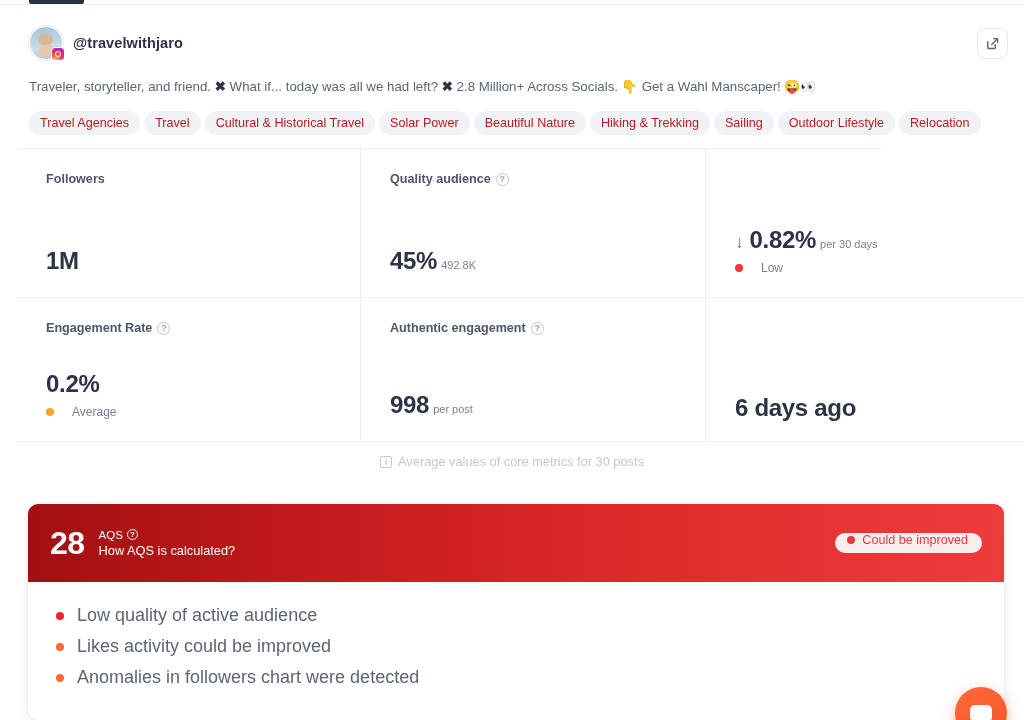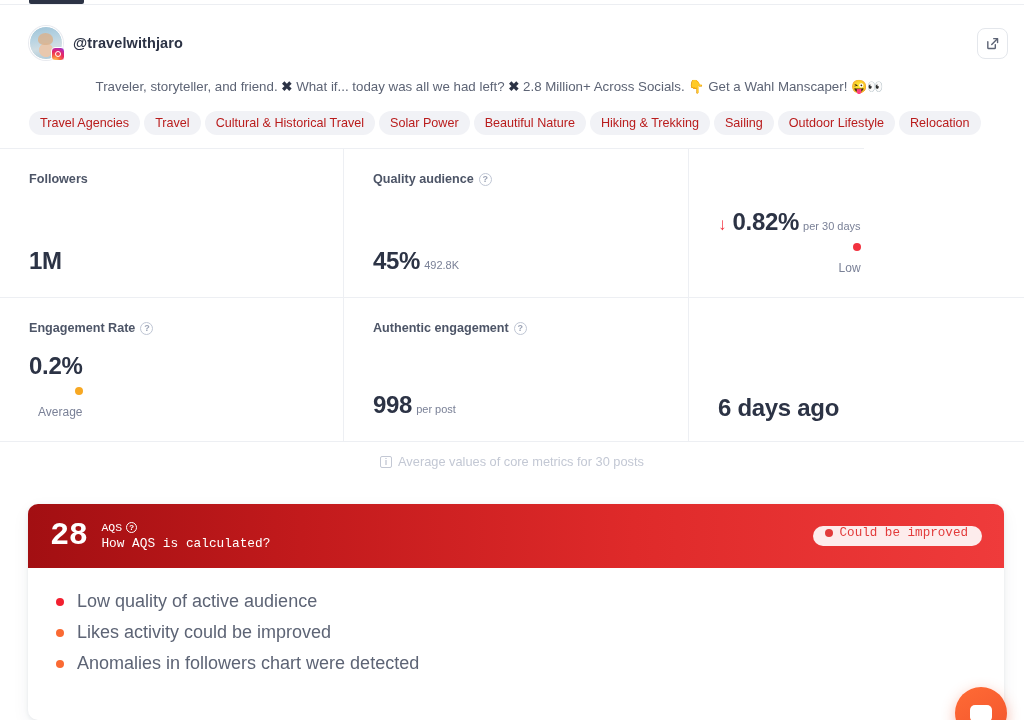--- a/index.html
+++ b/index.html
@@ -16,21 +16,21 @@
   .tabbar {
     position: absolute; top: 0; left: 0; width: 1024px; height: 5px;
     border-bottom: 1px solid #eceef2; background: #fff;
   }
   .tab-active-indicator {
     position: absolute; left: 29px; top: 0; width: 55px; height: 4px;
     background: #2c3345; border-radius: 0 0 2px 2px;
   }
 
   
-  .profile { position: absolute; top: 5px; left: 0; width: 979px; padding: 21px 29px 0 29px; text-align: center; }
+  .profile { position: absolute; top: 5px; left: 0; width: 979px; padding: 21px 29px 0 29px; }
   .id-row { display: flex; align-items: center; gap: 10px; }
   .avatar-wrap { position: relative; width: 34px; height: 34px; flex: 0 0 34px; }
   .avatar {
     width: 34px; height: 34px; border-radius: 50%;
     background:
       radial-gradient(circle at 50% 72%, #e8c8ae 0 24%, rgba(232,200,174,0) 26%),
       linear-gradient(170deg, #9fc4d8 0%, #b9d4e2 38%, #cfdde3 62%, #aac7d6 100%);
     border: 1.5px solid #ffffff;
     box-shadow: 0 0 0 1px #e8eaef;
     overflow: hidden;
@@ -67,21 +67,21 @@
   .ext-btn {
     position: absolute; top: 28px; right: 16px;
     width: 31px; height: 31px; border-radius: 8px;
     border: 1px solid #e4e7ec; background: #fff;
     display: flex; align-items: center; justify-content: center;
   }
   .ext-btn svg { display: block; }
 
   
   .metrics {
-    position: absolute; top: 148px; left: 0; width: 864px; height: 293px;
+    position: absolute; top: 148px; left: 17px; width: 864px; height: 293px;
     display: grid; grid-template-columns: 344px 345px 335px; grid-template-rows: 149px 144px;
     border-top: 1px solid #edeff3;
   }
   .cell { position: relative; padding: 23px 0 0 29px; border-right: 1px solid #edeff3; border-bottom: 1px solid #edeff3; }
   .cell.r1c3, .cell.r2c3 { border-right: none; }
   .cell.r2c1, .cell.r2c2, .cell.r2c3 { border-bottom: 1px solid #edeff3; }
   .cell-title {
     font-size: 12.6px; font-weight: 700; color: #4d5567;
     display: flex; align-items: center; gap: 5px;
   }
@@ -90,21 +90,21 @@
     border: 1px solid #bfc6d4; color: #9aa2b4;
     font-size: 9px; font-weight: 700; line-height: 11px; text-align: center;
     font-family: "Liberation Sans", sans-serif;
   }
   .cell-body { position: absolute; left: 29px; bottom: 22px; }
   .cell.r1c1 .cell-body, .cell.r1c2 .cell-body { bottom: 22px; }
   .big { font-size: 24px; font-weight: 700; color: #2c3345; letter-spacing: -.3px; }
   .suffix { font-size: 11px; color: #7a8197; font-weight: 400; margin-left: 4px; }
   .valrow { display: flex; align-items: baseline; gap: 0; }
   .arrow-down { color: #f2323f; font-size: 17px; font-weight: 700; margin-right: 6px; line-height: 1; }
-  .statusline { display: flex; align-items: flex-end; gap: 10px; margin-top: 7px; flex-direction: column; }
+  .statusline { display: flex; align-items: center; gap: 18px; margin-top: 7px; }
   .dot { width: 8px; height: 8px; border-radius: 50%; display: inline-block; }
   .status-label { font-size: 12px; color: #7a8197; }
 
   
   .footnote {
     position: absolute; top: 454px; left: 0; width: 1024px;
     display: flex; align-items: center; justify-content: center; gap: 6px;
     font-size: 12.8px; color: #c3c8d4;
   }
   .info-sq {
@@ -113,25 +113,24 @@
   }
 
   
   .aqs-card {
     position: absolute; top: 504px; left: 28px; width: 976px; height: 216px;
     background: #fff; border-radius: 10px;
     box-shadow: 0 1px 4px rgba(40,50,80,.09), 0 6px 18px rgba(40,50,80,.06);
     overflow: hidden;
   }
   .aqs-banner {
-    height: 64px; width: 100%;
+    height: 78px; width: 100%;
     background: linear-gradient(90deg, #a20f12 0%, #c21a1c 28%, #df2a2a 62%, #ef3b3b 100%);
     display: flex; align-items: center; padding: 0 20px 0 22px;
     position: relative;
-    font-family: Liberation Mono, monospace;
   }
   .aqs-score { font-size: 32px; font-weight: 700; color: #fff; line-height: 1; letter-spacing: -.5px; }
   .aqs-text { margin-left: 14px; color: #ffffff; }
   .aqs-label {
     font-size: 11.5px; display: flex; align-items: center; gap: 4px; line-height: 14px;
   }
   .q-icon-w {
     width: 11px; height: 11px; border-radius: 50%; border: 1px solid #fff;
     font-size: 8px; line-height: 9px; text-align: center; color: #fff; font-weight: 700;
   }

